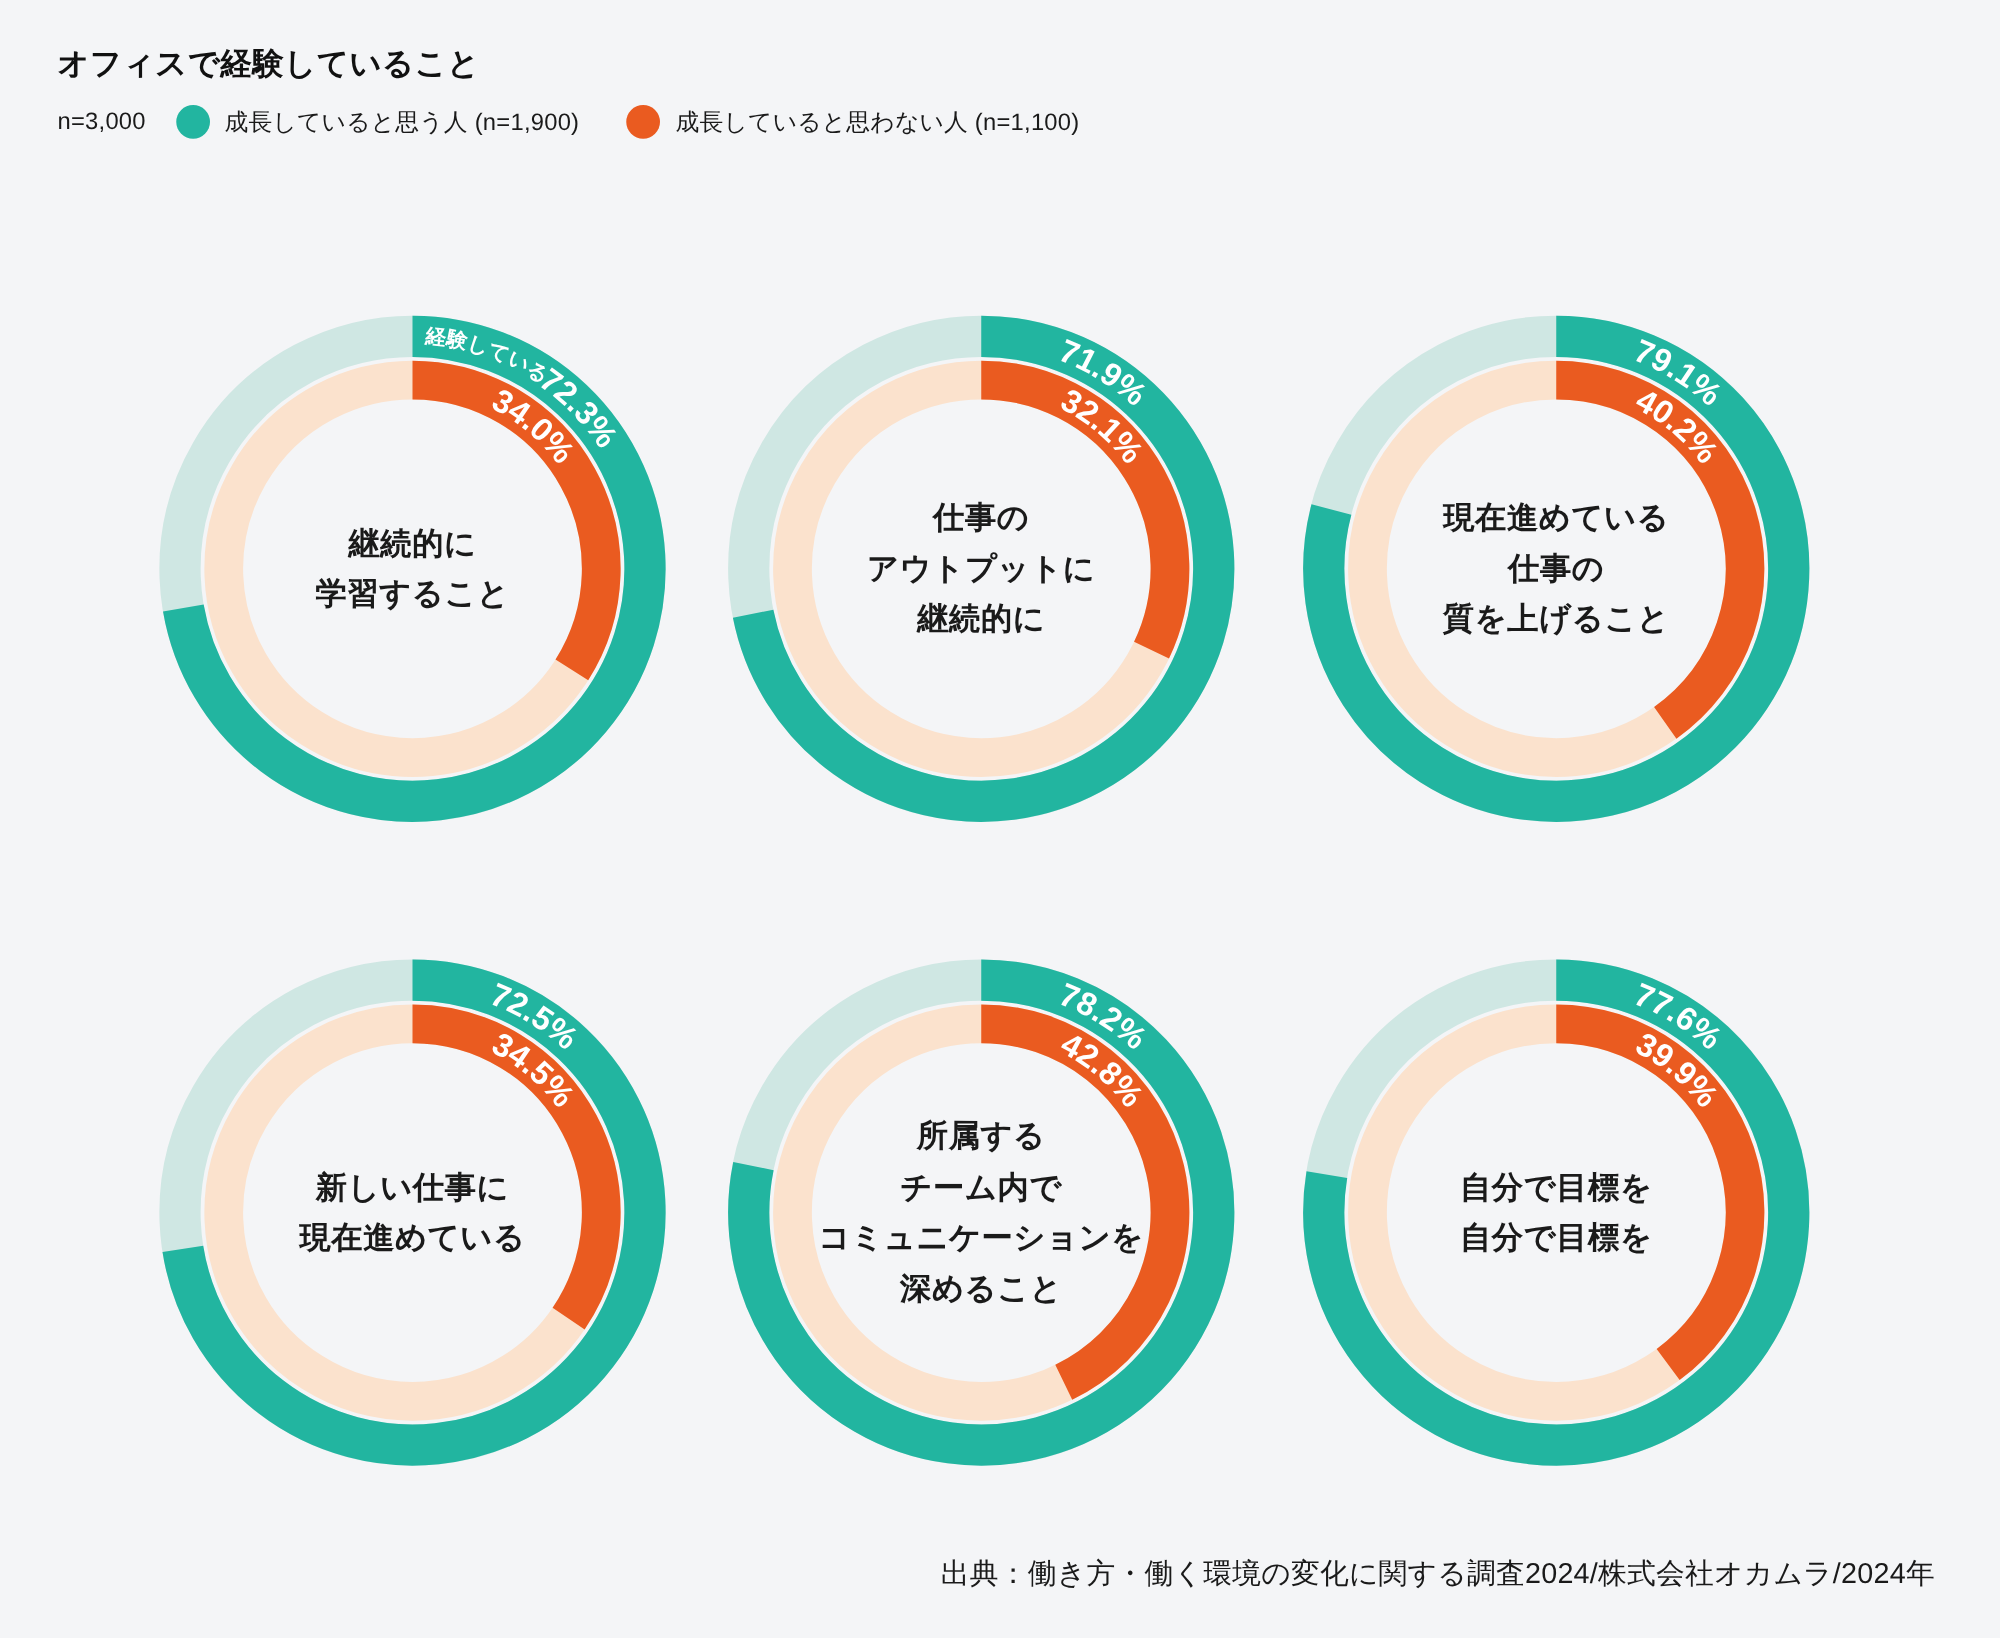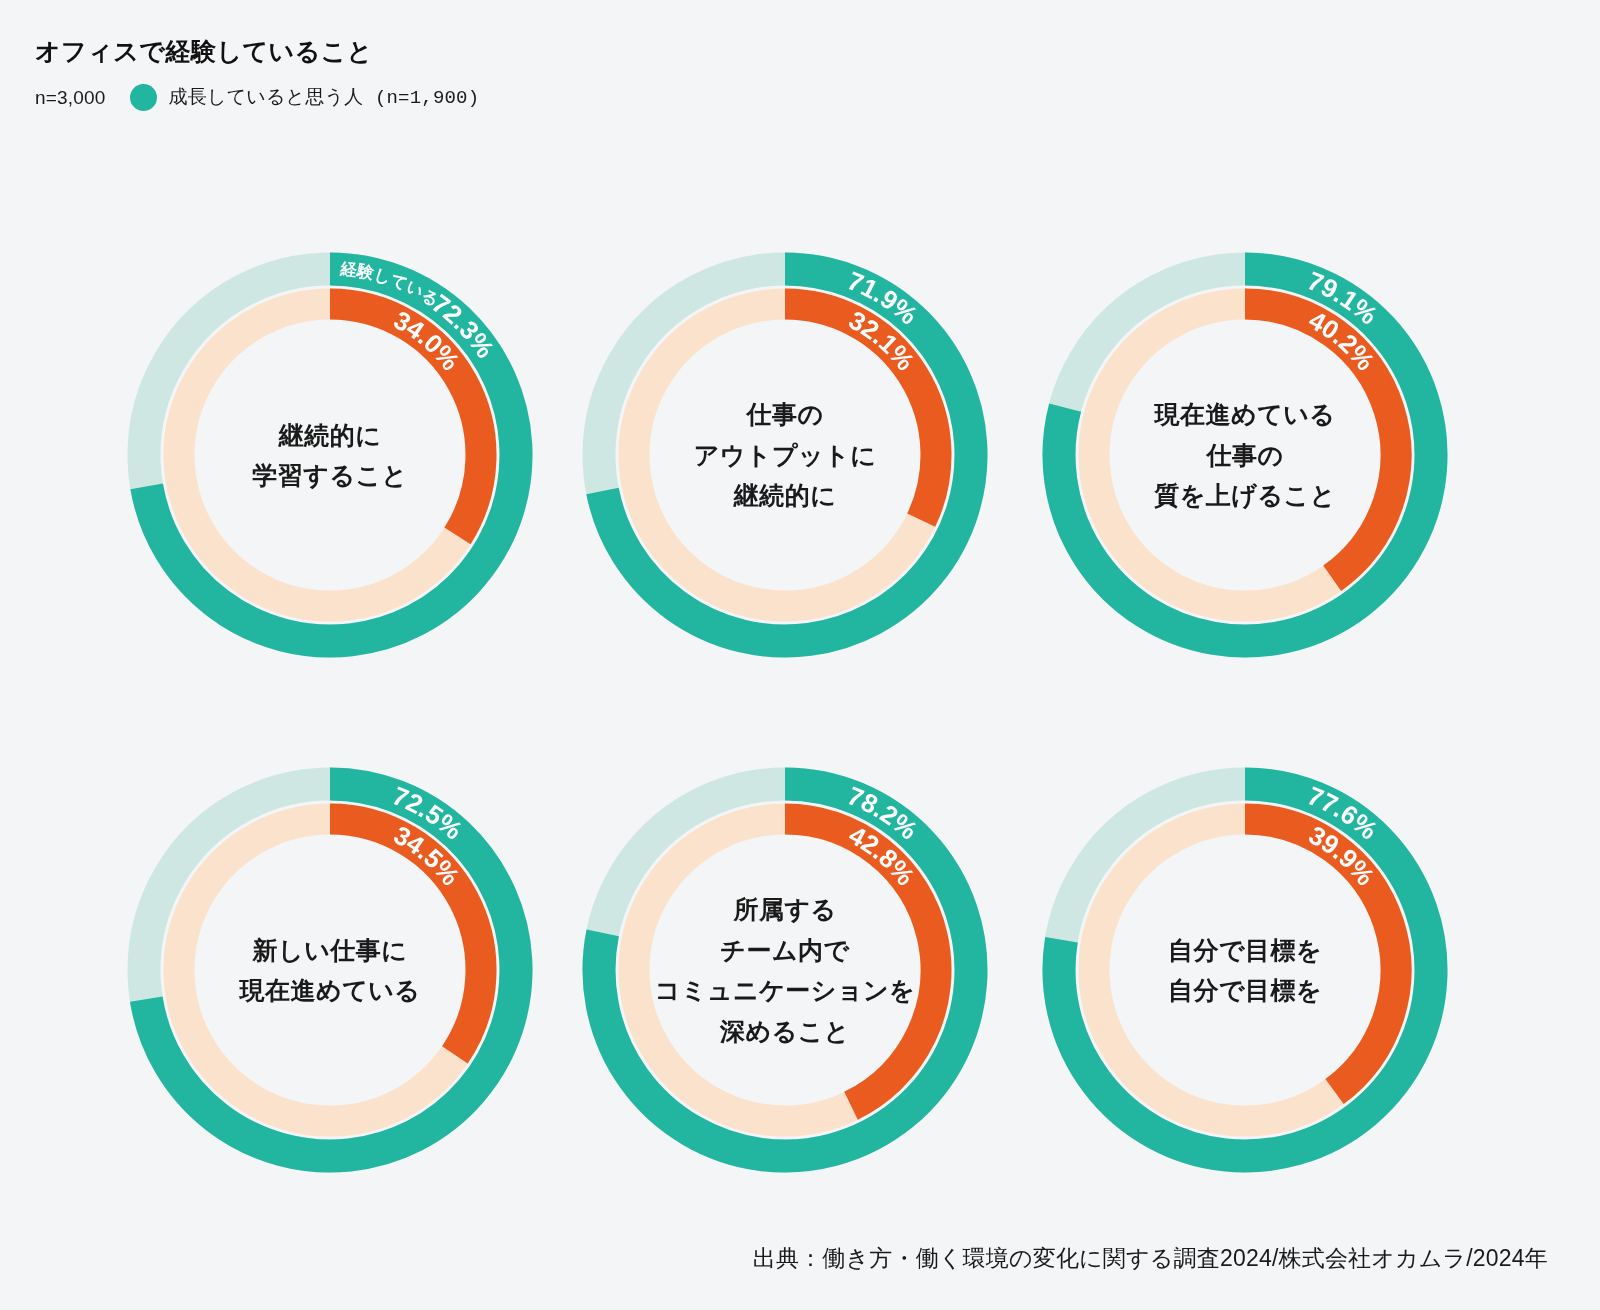--- a/index.html
+++ b/index.html
@@ -5,30 +5,30 @@
 <style>
   html,body{margin:0;padding:0;}
   body{
     width:1600px;height:1310px;
     background:#f4f5f7;
     font-family:"Liberation Sans","DejaVu Sans",sans-serif;
     color:#1a1a1a;
     overflow:hidden;
     position:relative;
   }
-  .header{position:absolute;left:35px;top:36px;}
+  .header{position:absolute;left:46px;top:36px;}
   .page-title{
     font-size:25px;font-weight:bold;letter-spacing:.5px;
     color:#111;margin:0;line-height:1.2;
   }
   .legend{
     display:flex;align-items:center;margin-top:18px;gap:0;
   }
   .legend-n{font-size:19px;color:#1a1a1a;margin-right:24px;letter-spacing:.2px;}
-  .legend-item{display:flex;align-items:flex-start;margin-right:38px;font-family:Liberation Mono, monospace;}
+  .legend-item{display:flex;align-items:flex-end;margin-right:38px;}
   .legend-dot{
     width:27px;height:27px;border-radius:50%;
     display:inline-block;margin-right:12px;flex:none;
   }
   .legend-dot.teal{background:#22b5a0;}
   .legend-dot.orange{background:#ea5b20;}
   .legend-label{font-size:19px;color:#1a1a1a;white-space:nowrap;letter-spacing:.2px;}
 
   .grid{position:absolute;left:0;top:0;width:1600px;height:1310px;}
   .donut{position:absolute;width:410px;height:410px;}
@@ -63,20 +63,24 @@
 </head>
 <body>
 
 <div class="header">
   <div class="page-title">オフィスで経験していること</div>
   <div class="legend">
     <span class="legend-n">n=3,000</span>
     <span class="legend-item">
       <span class="legend-dot teal"></span>
       <span class="legend-label">成長していると思う人 (n=1,900)</span>
+    </span>
+    <span class="legend-item">
+      <span class="legend-dot orange"></span>
+      <span class="legend-label">成長していると思わない人 (n=1,100)</span>
     </span>
   </div>
 </div>
 
 <div class="grid" id="grid">
     <div class="donut" style="left: 125px; top: 250px;">
       <svg width="410" height="410" viewBox="0 0 410 410">
         <path d="M 205 19 A 186 186 0 1 1 204.99675368759148 19.000000028329424" fill="none" stroke="#cfe7e3" stroke-width="33"></path>
         <path d="M 205 19 A 186 186 0 1 1 21.670105302286373 236.40302071656862" fill="none" stroke="#22b5a0" stroke-width="33"></path>
         <path d="M 205 54 A 151 151 0 1 1 204.99736455282962 54.00000002299862" fill="none" stroke="#fbe2cd" stroke-width="31"></path>

